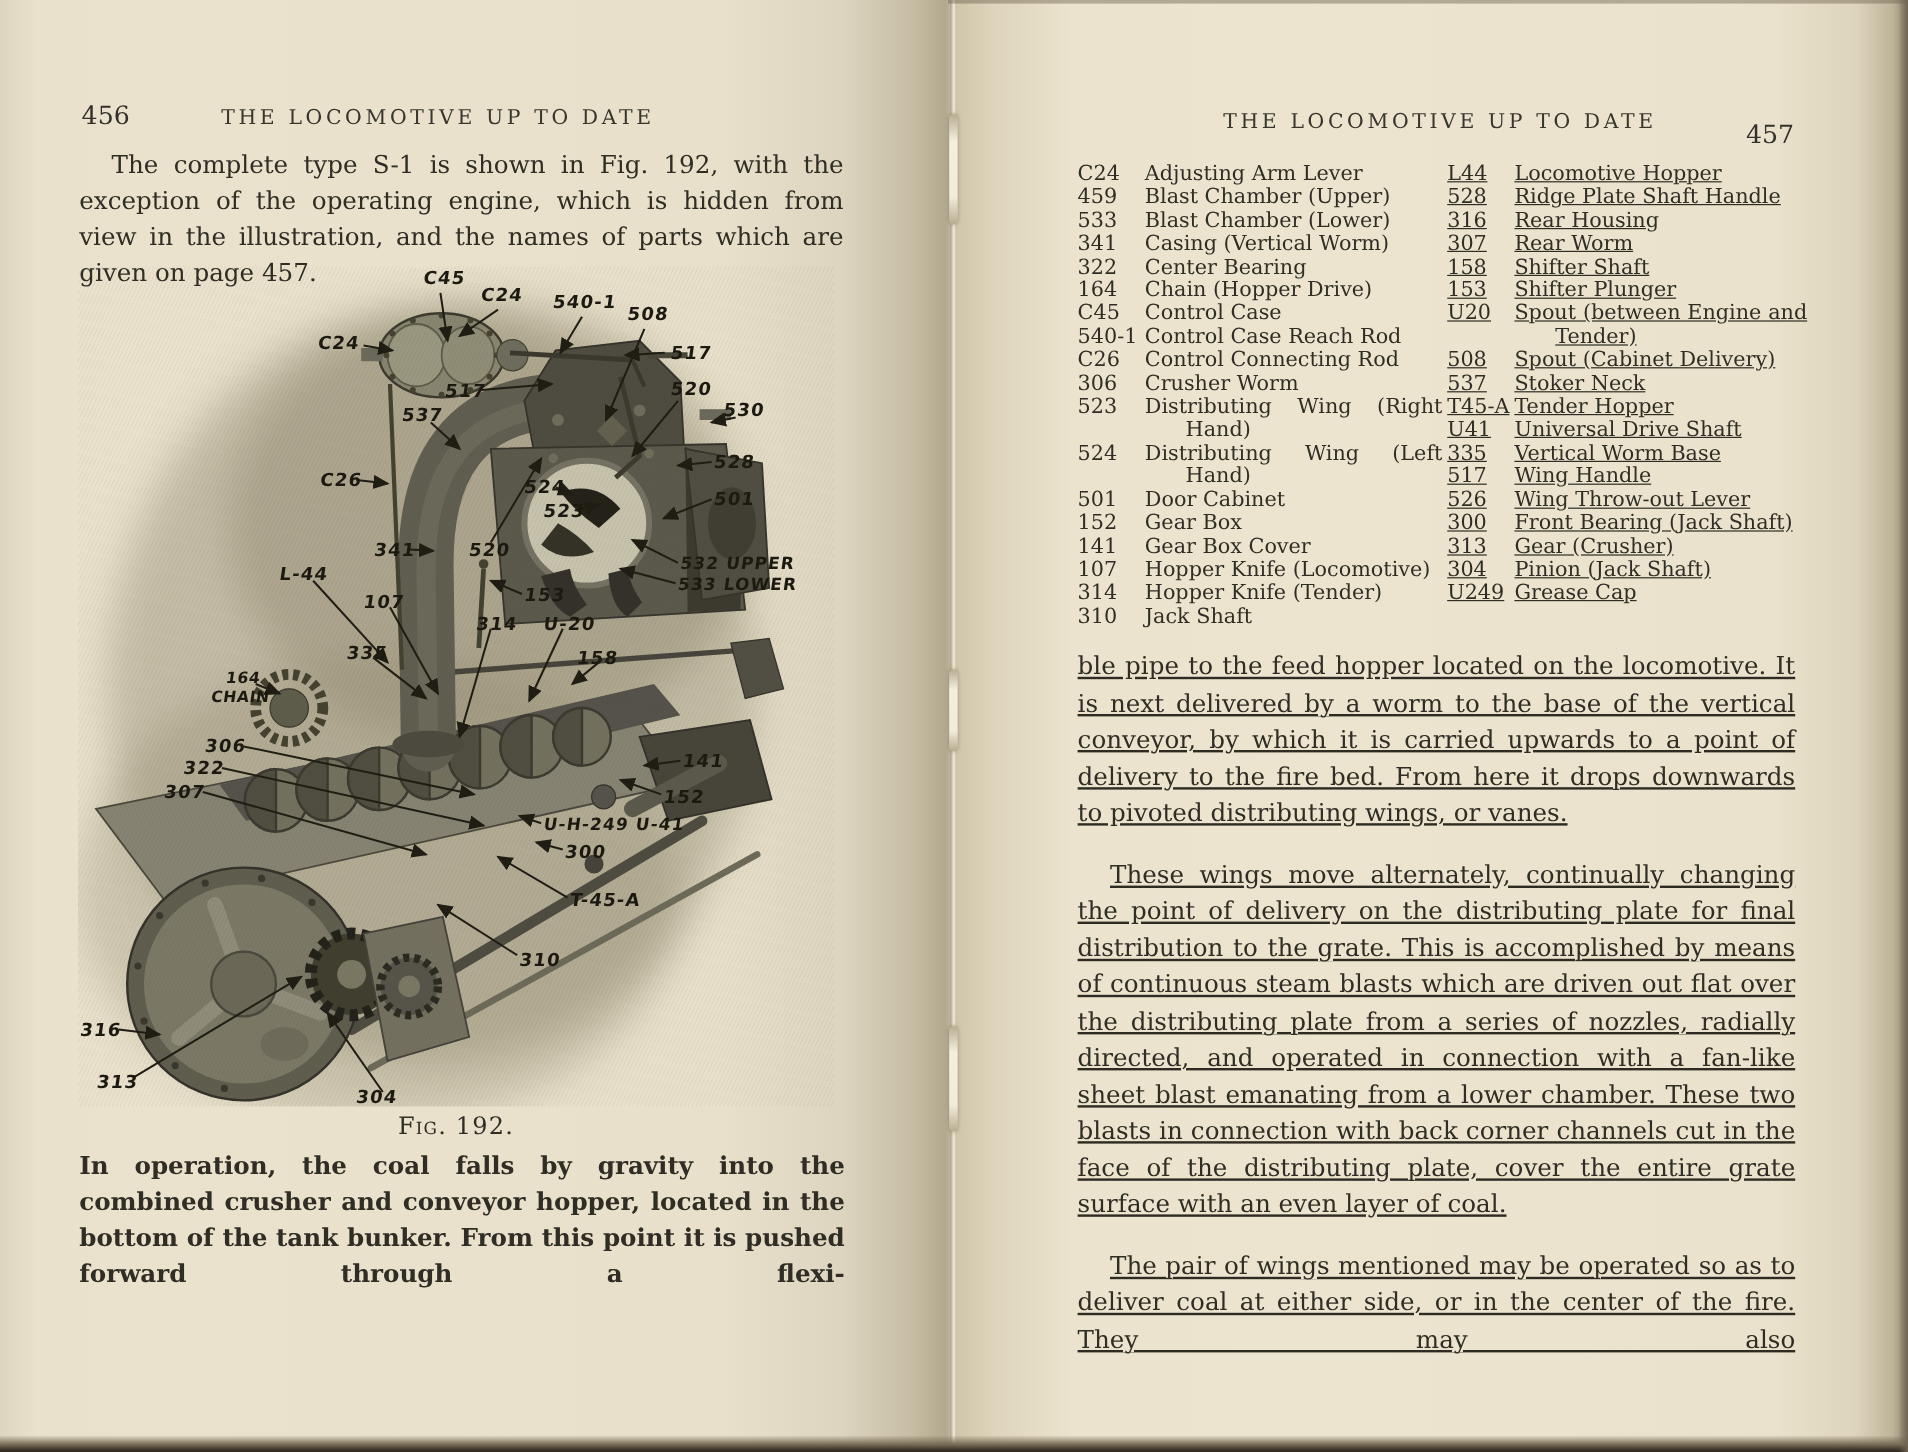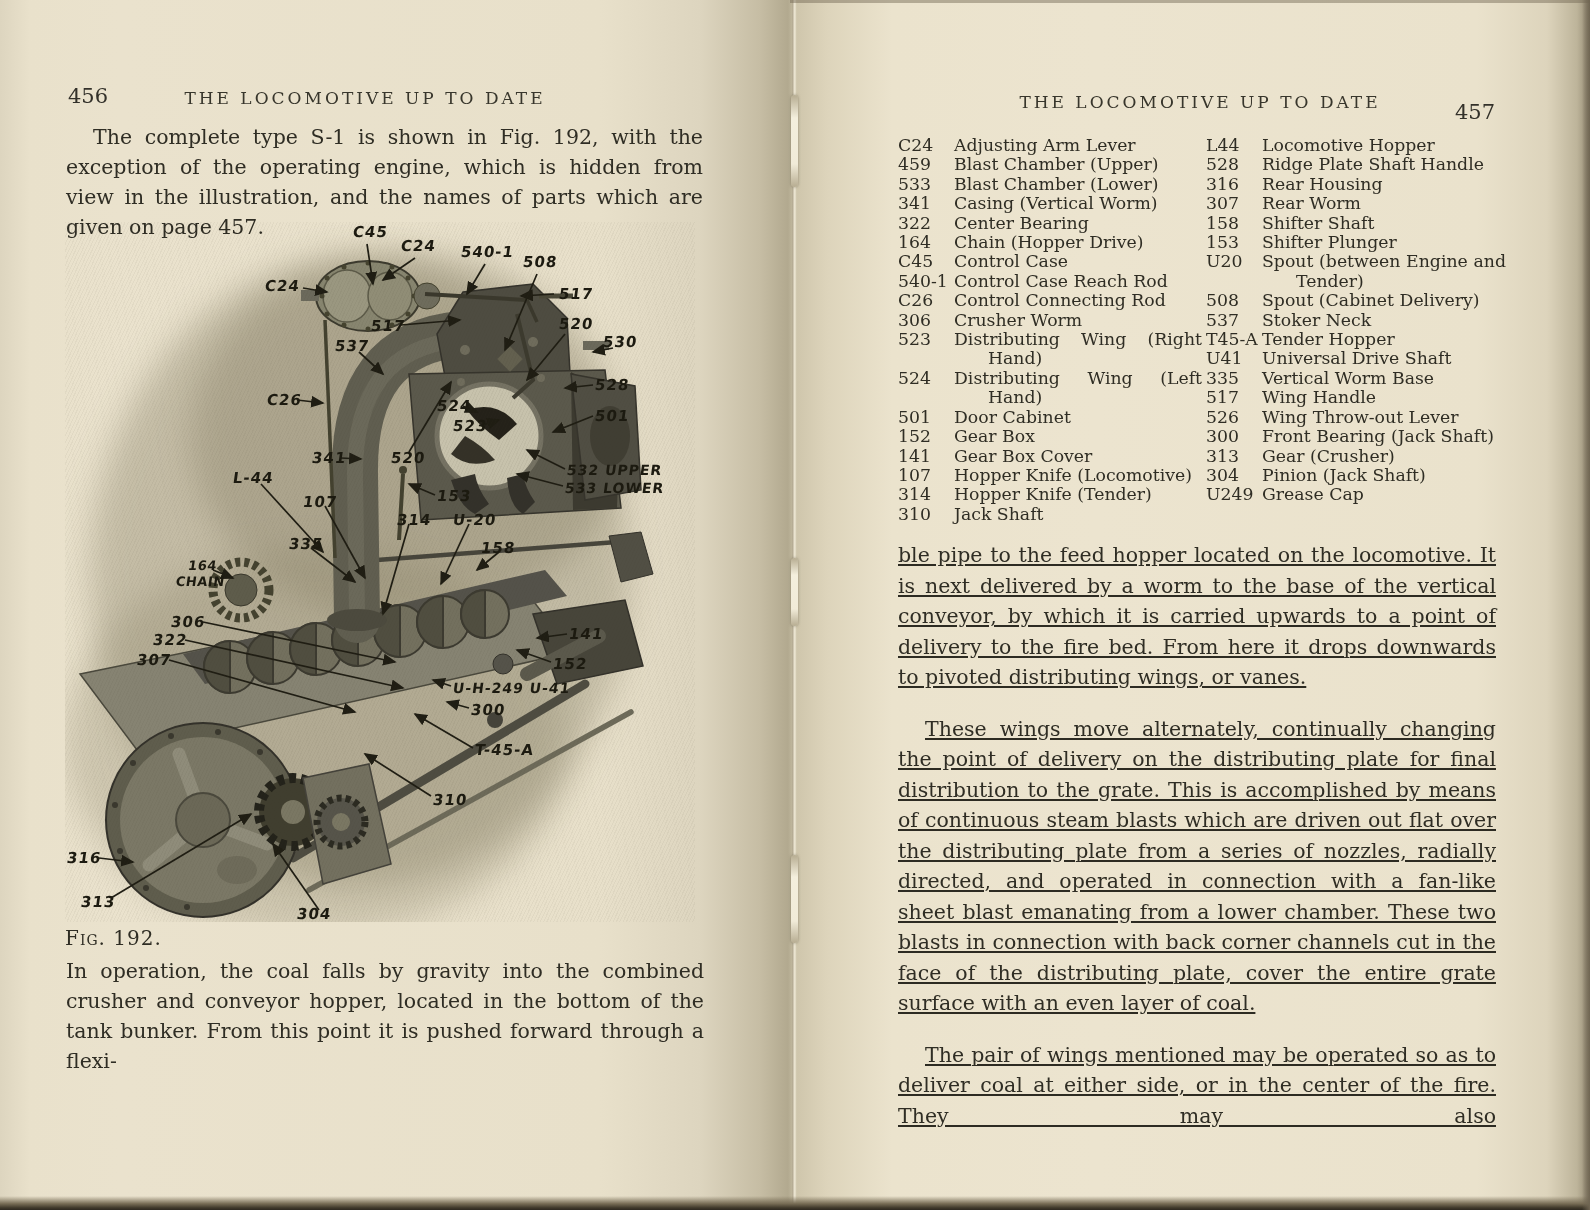--- a/index.html
+++ b/index.html
@@ -16,37 +16,37 @@
     background:linear-gradient(180deg,#b7ad92,#f4efdd 25%,#f1ebd8 75%,#b7ad92);box-shadow:0 0 3px rgba(90,80,60,.55);}
   .edge-bottom{position:absolute;left:0;top:1196px;width:1590px;height:14px;
     background:linear-gradient(180deg,rgba(120,110,88,0),#776c55 55%,#3f382a 85%,#2e2820);}
   .edge-right{position:absolute;left:1582px;top:0;width:8px;height:1210px;
     background:linear-gradient(90deg,rgba(120,110,88,0),#6f6552);}
   .edge-top{position:absolute;left:790px;top:0;width:800px;height:3px;background:rgba(110,100,80,.45);}
   
   .running-head{position:absolute;font-size:17px;letter-spacing:3px;color:#38362c;white-space:nowrap;text-align:center;}
   .pagenum{position:absolute;font-size:21px;color:#33312a;}
   .para{position:absolute;text-align:justify;font-size:20.5px;line-height:30px;color:#2f2d24;}
-  .para.cont{text-align-last:justify;}
+  .para.cont{text-align-last:justify;font-weight:bold;}
   
   .p-left1{left:66px;top:122px;width:637px;text-indent:27px;}
   .figure{position:absolute;left:65px;top:222px;width:630px;height:700px;}
   .figure .halftone{position:absolute;inset:0;pointer-events:none;
     background:repeating-linear-gradient(115deg,rgba(62,56,40,.05) 0 1px,transparent 1px 3px);}
   .labels{position:absolute;inset:0;}
   .fig-label{position:absolute;font-family:"DejaVu Sans","Liberation Sans",sans-serif;
     font-weight:700;font-size:15px;letter-spacing:1px;color:#1c1a10;transform:skewX(-8deg);white-space:pre-line;line-height:16px;}
   .fig-label.small{font-size:13px;letter-spacing:.5px;text-align:center;}
-  .fig-caption{position:absolute;left:65px;top:926px;width:630px;text-align:left;
+  .fig-caption{position:absolute;left:65px;top:926px;width:630px;text-align:center;
     font-variant:small-caps;font-size:20px;letter-spacing:1px;color:#2f2d24;}
   .p-left2{left:66px;top:956px;width:638px;}
   
   .plist{position:absolute;top:136px;font-size:17.3px;line-height:19.4px;color:#2f2d24;}
   .plist.col1{left:898px;width:304px;}
-  .plist.col2{left:1206px;width:300px;}
+  .plist.col2{left:1206px;width:300px;text-decoration:underline;}
   .prow{display:flex;}
   .code{flex:0 0 56px;}
   .pname{flex:1;padding-left:34px;text-indent:-34px;text-align:justify;}
   
   .rbody{position:absolute;left:898px;top:540px;width:598px;text-decoration:underline;}
   .rbody .rpara{position:static;margin:0 0 21px 0;text-align:justify;font-size:20.5px;line-height:30.5px;color:#2f2d24;}
   .rbody .rpara.indent{text-indent:27px;}
   .rbody .rpara.cont{text-align-last:justify;}
 </style>
 </head>

